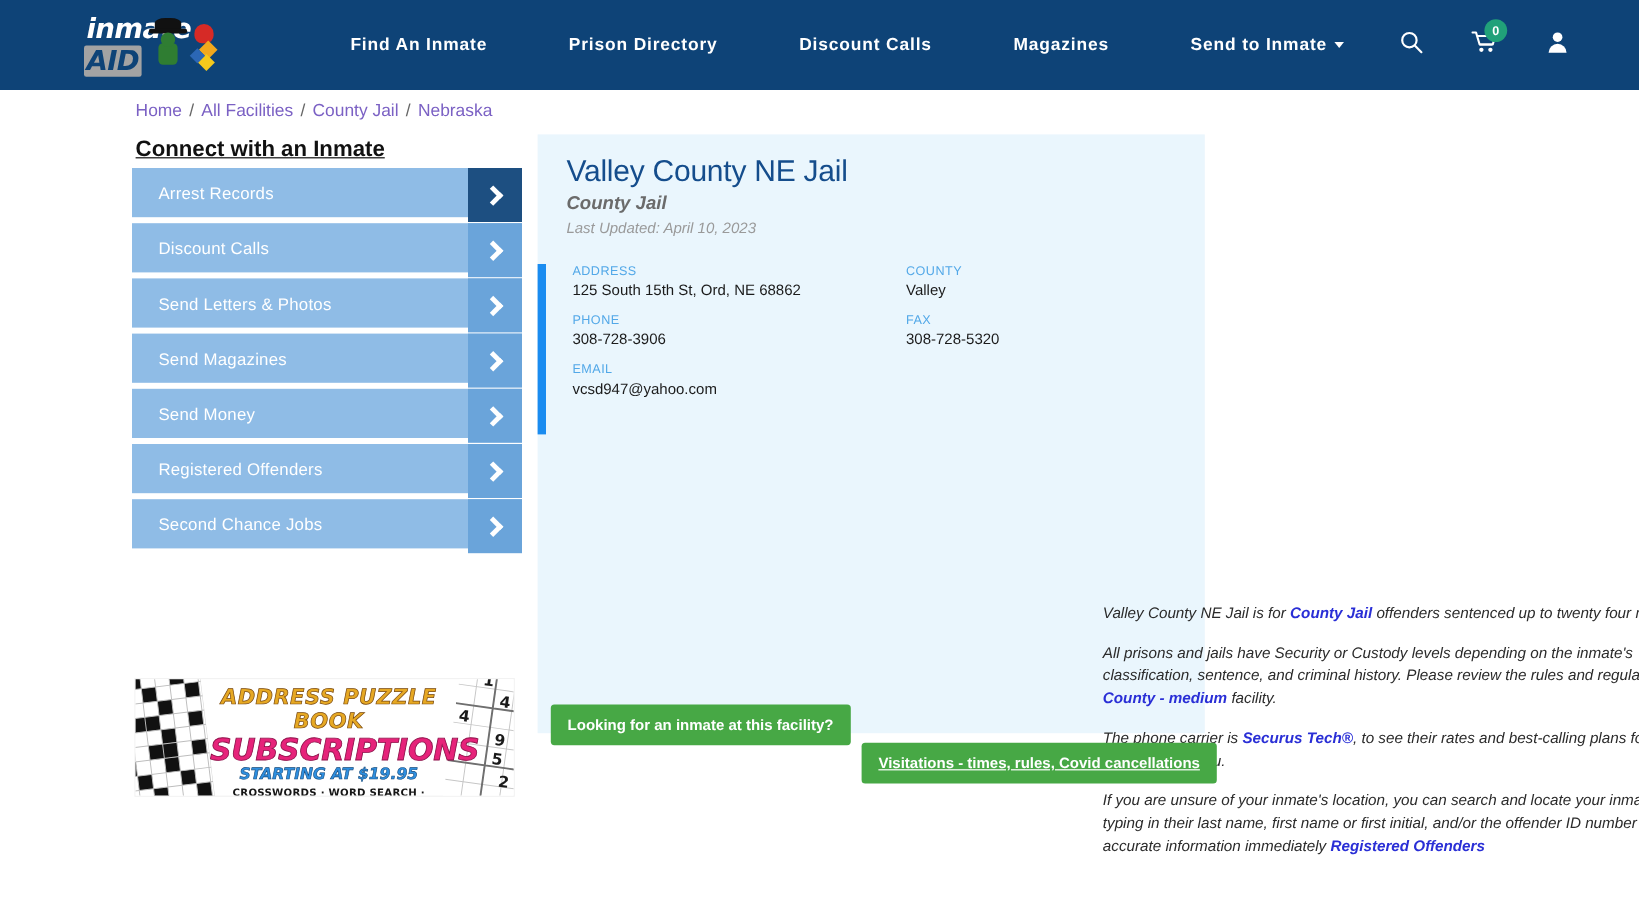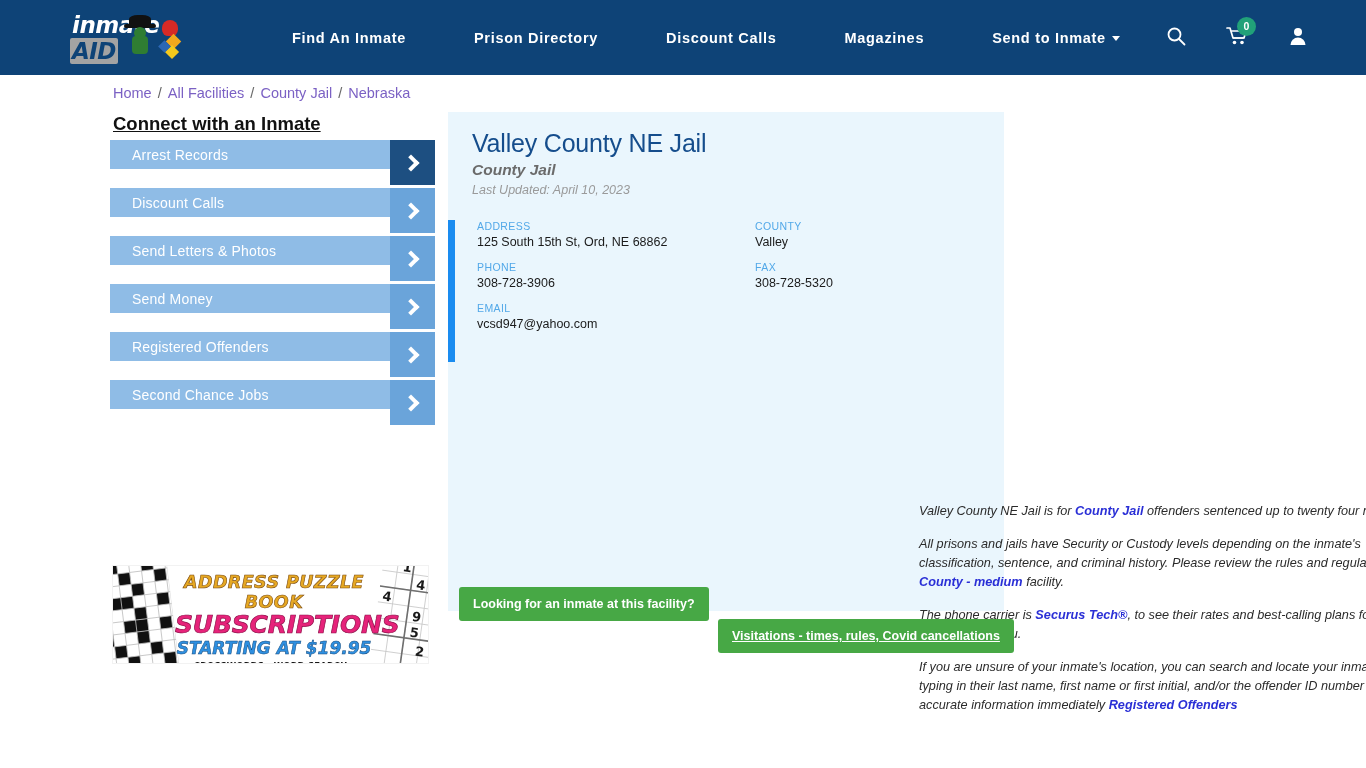--- a/index.html
+++ b/index.html
@@ -107,21 +107,21 @@
   #side-title {
     position: absolute; left: 113px; top: 113px;
     font-size: 18.5px; font-weight: bold; color: #111;
     text-decoration: underline;
   }
   #sidebar {
     position: absolute; left: 110px; top: 140px;
     width: 325px;
   }
   .side-btn {
-    position: relative; height: 29px; margin-bottom: 19px;
+    position: relative; height: 41px; margin-bottom: 5px;
     background: #8fbce6; cursor: pointer;
     display: flex; align-items: center;
   }
   .side-btn .lbl {
     color: #ffffff; font-size: 14px; padding-left: 22px;
     letter-spacing: 0.2px;
   }
   .side-btn .chev-box {
     position: absolute; right: 0; top: 0;
     width: 45px; height: 45px; background: #6aa4da;
@@ -160,21 +160,21 @@
     -webkit-text-stroke: 0.6px #7a4a12;
     font-family: "DejaVu Sans", sans-serif;
   }
   #ad-l2 {
     font-size: 25px; font-weight: bold; font-style: italic;
     color: #e6237a; letter-spacing: -0.2px; margin-top: -2px;
     -webkit-text-stroke: 0.7px #8c0f48;
     font-family: "DejaVu Sans", sans-serif;
   }
   #ad-l3 {
-    font-size: 17px; font-weight: bold; font-style: italic;
+    font-size: 13px; font-weight: bold; font-style: italic;
     color: #2e8fe0; margin-top: -1px;
     -webkit-text-stroke: 0.5px #15497a;
     font-family: "DejaVu Sans", sans-serif;
   }
   #ad-l4 {
     font-size: 8.5px; font-weight: bold; color: #161616;
     letter-spacing: 0.2px; margin-top: 3px;
     font-family: "DejaVu Sans", sans-serif;
   }
 
@@ -314,20 +314,26 @@
         <span class="chev"></span>
       </span>
   </div>
   <div class="side-btn">
     <span class="lbl">Send Letters &amp; Photos</span>
     <span class="chev-box">
         <span class="chev"></span>
       </span>
   </div>
   <div class="side-btn">
+    <span class="lbl">Send Magazines</span>
+    <span class="chev-box">
+        <span class="chev"></span>
+      </span>
+  </div>
+  <div class="side-btn">
     <span class="lbl">Send Money</span>
     <span class="chev-box">
         <span class="chev"></span>
       </span>
   </div>
   <div class="side-btn">
     <span class="lbl">Registered Offenders</span>
     <span class="chev-box">
         <span class="chev"></span>
       </span>

